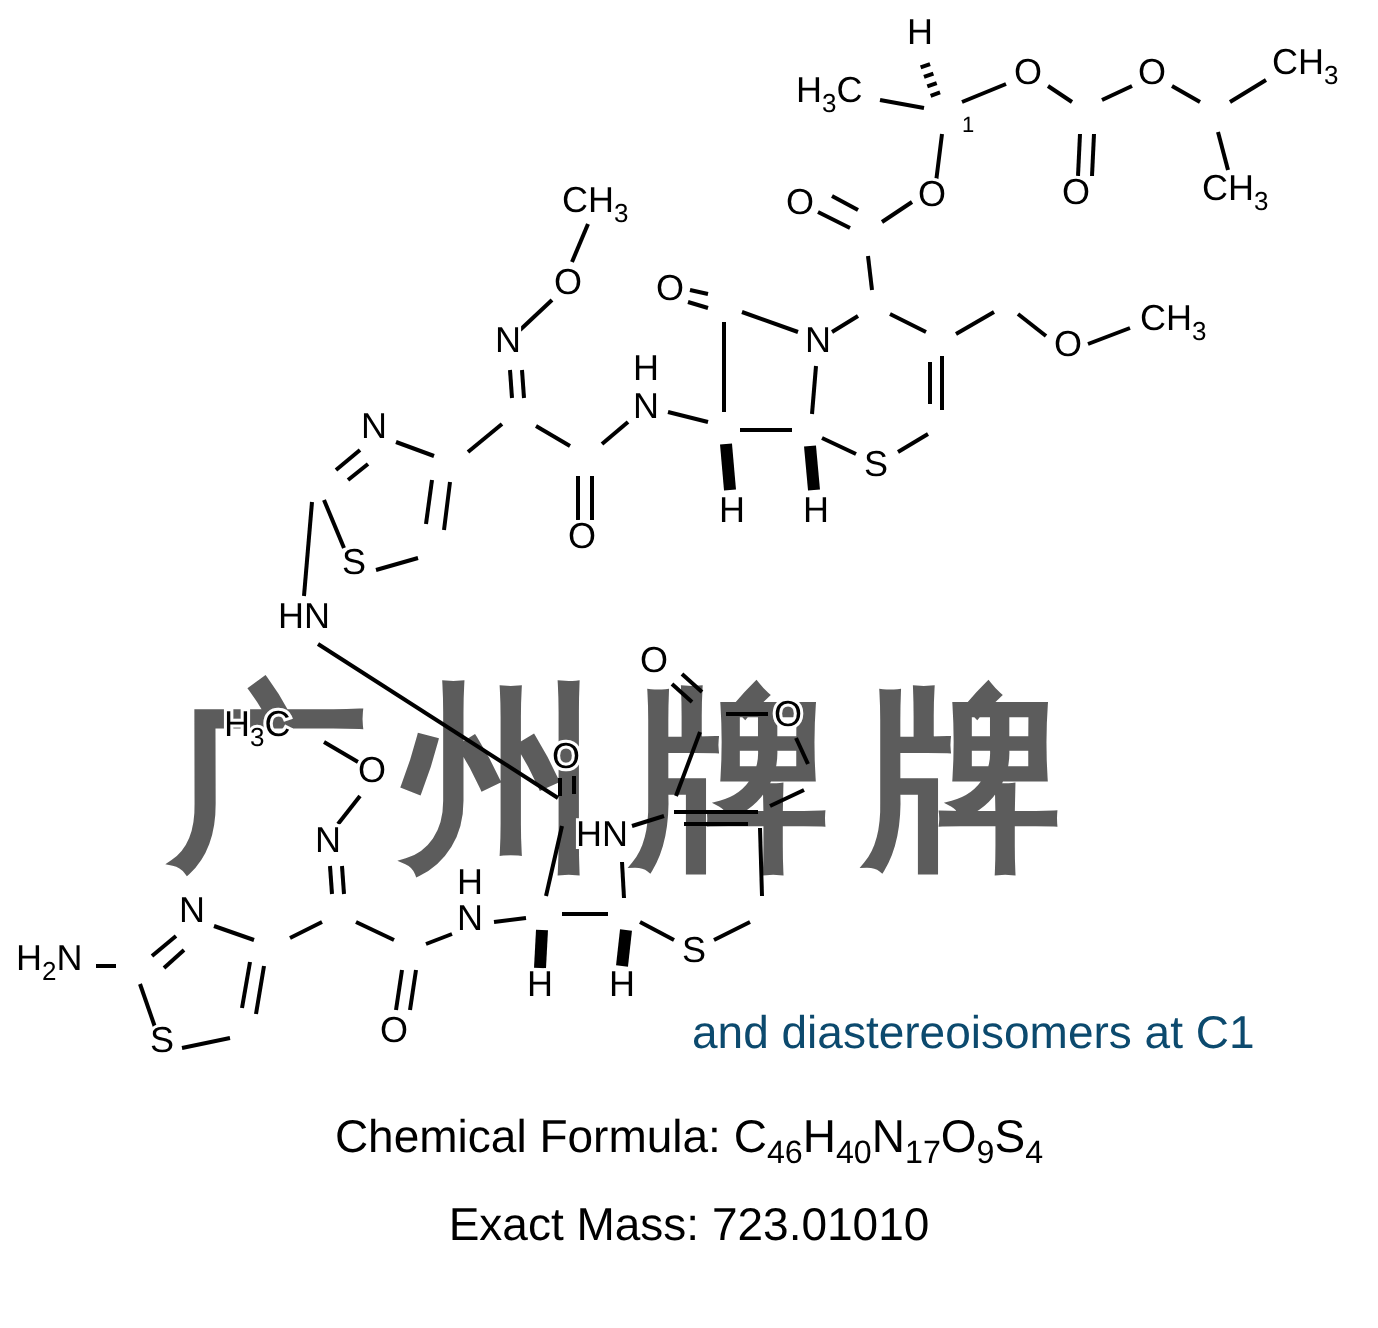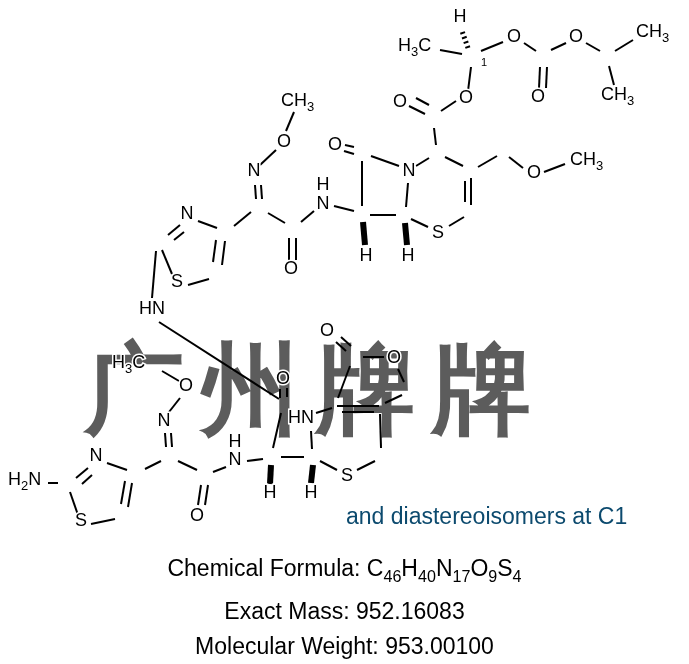--- a/index.html
+++ b/index.html
@@ -195,17 +195,16 @@
       <text x="8" y="485" text-anchor="start" class="atom"><tspan>H</tspan><tspan class="sub" dy="5">2</tspan><tspan dy="-5">N</tspan></text>
       <text x="270" y="498" text-anchor="middle" class="atom"><tspan>H</tspan></text>
       <text x="311" y="498" text-anchor="middle" class="atom"><tspan>H</tspan></text>
       <text x="347" y="481" text-anchor="middle" class="atom"><tspan>S</tspan></text>
     </svg>
 
   <div class="note">and diastereoisomers at C1</div>
 
   <div class="captions">
     <div><span>Chemical Formula: C</span><sub>46</sub><span>H</span><sub>40</sub><span>N</span><sub>17</sub><span>O</span><sub>9</sub><span>S</span><sub>4</sub></div>
-    <div>Exact Mass: 952.16083</div>
-    <div>Molecular Weight: 953.00100</div>
+    <div>Exact Mass: 723.01010</div>
   </div>
 
 </div>
 
 </body></html>

